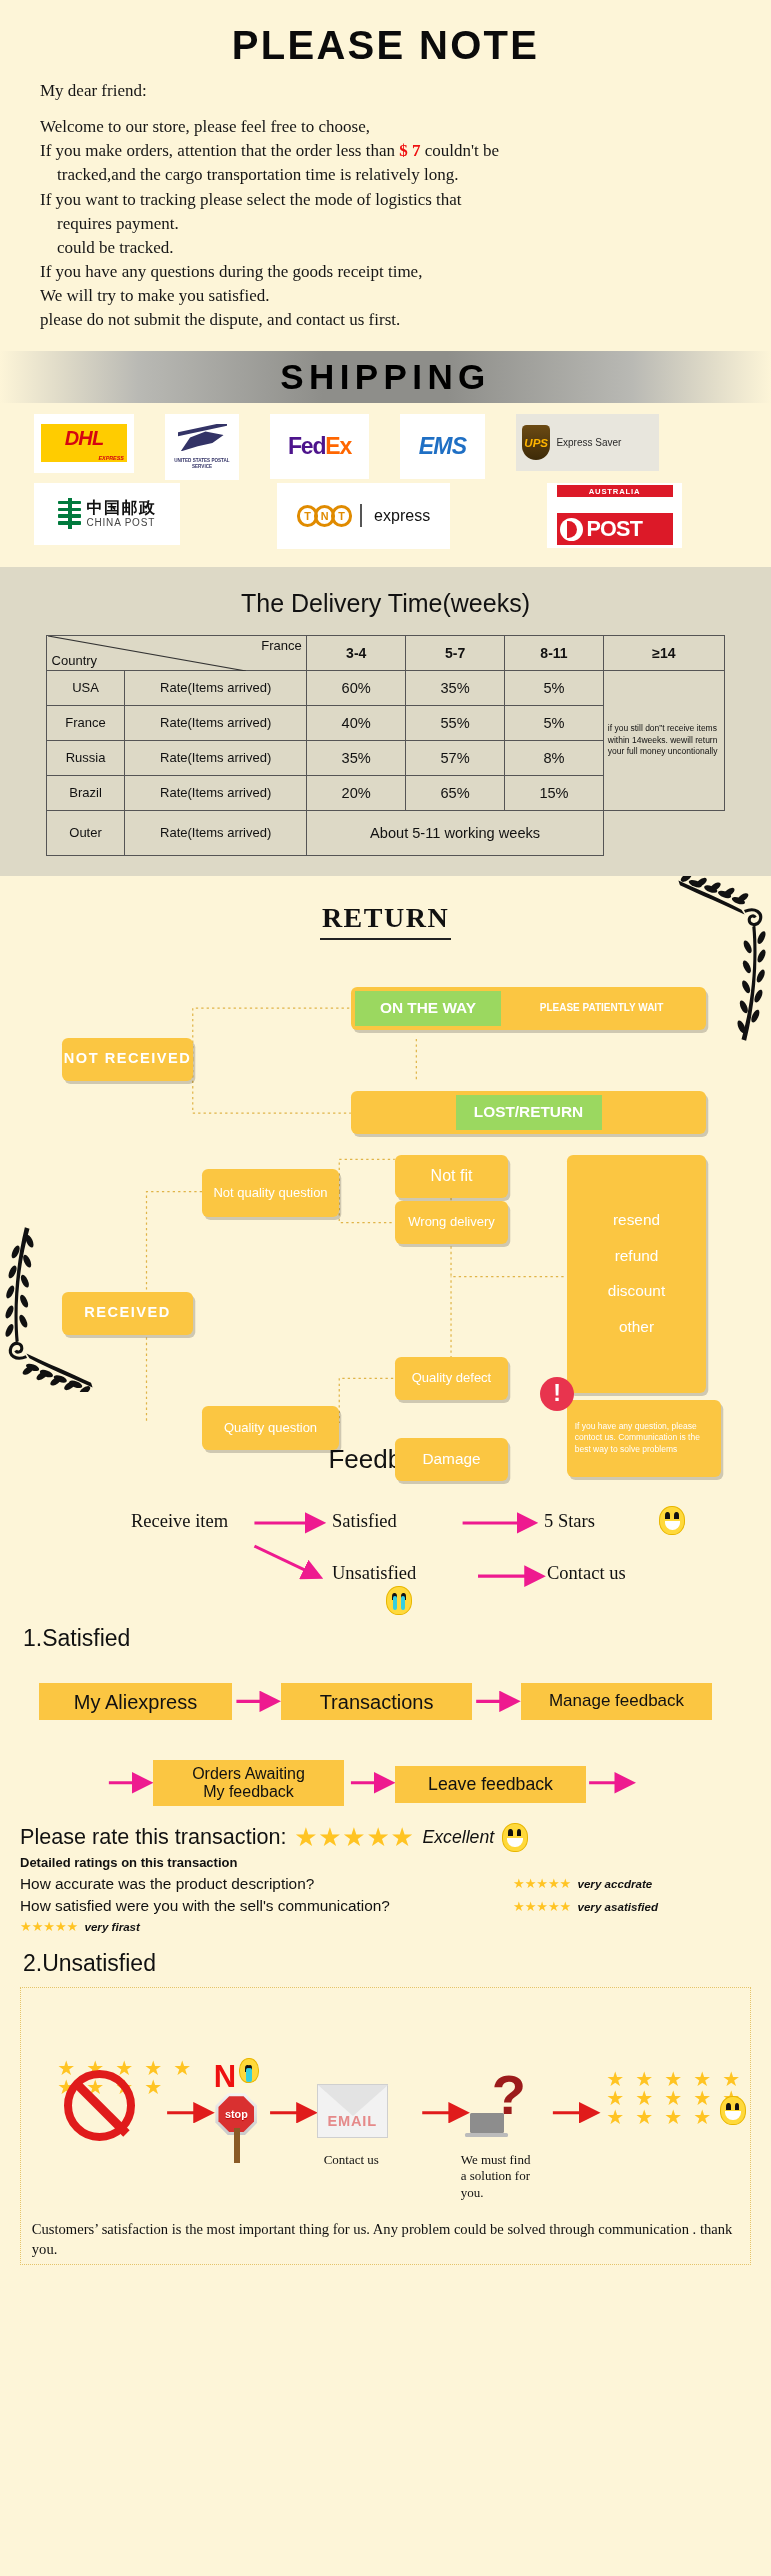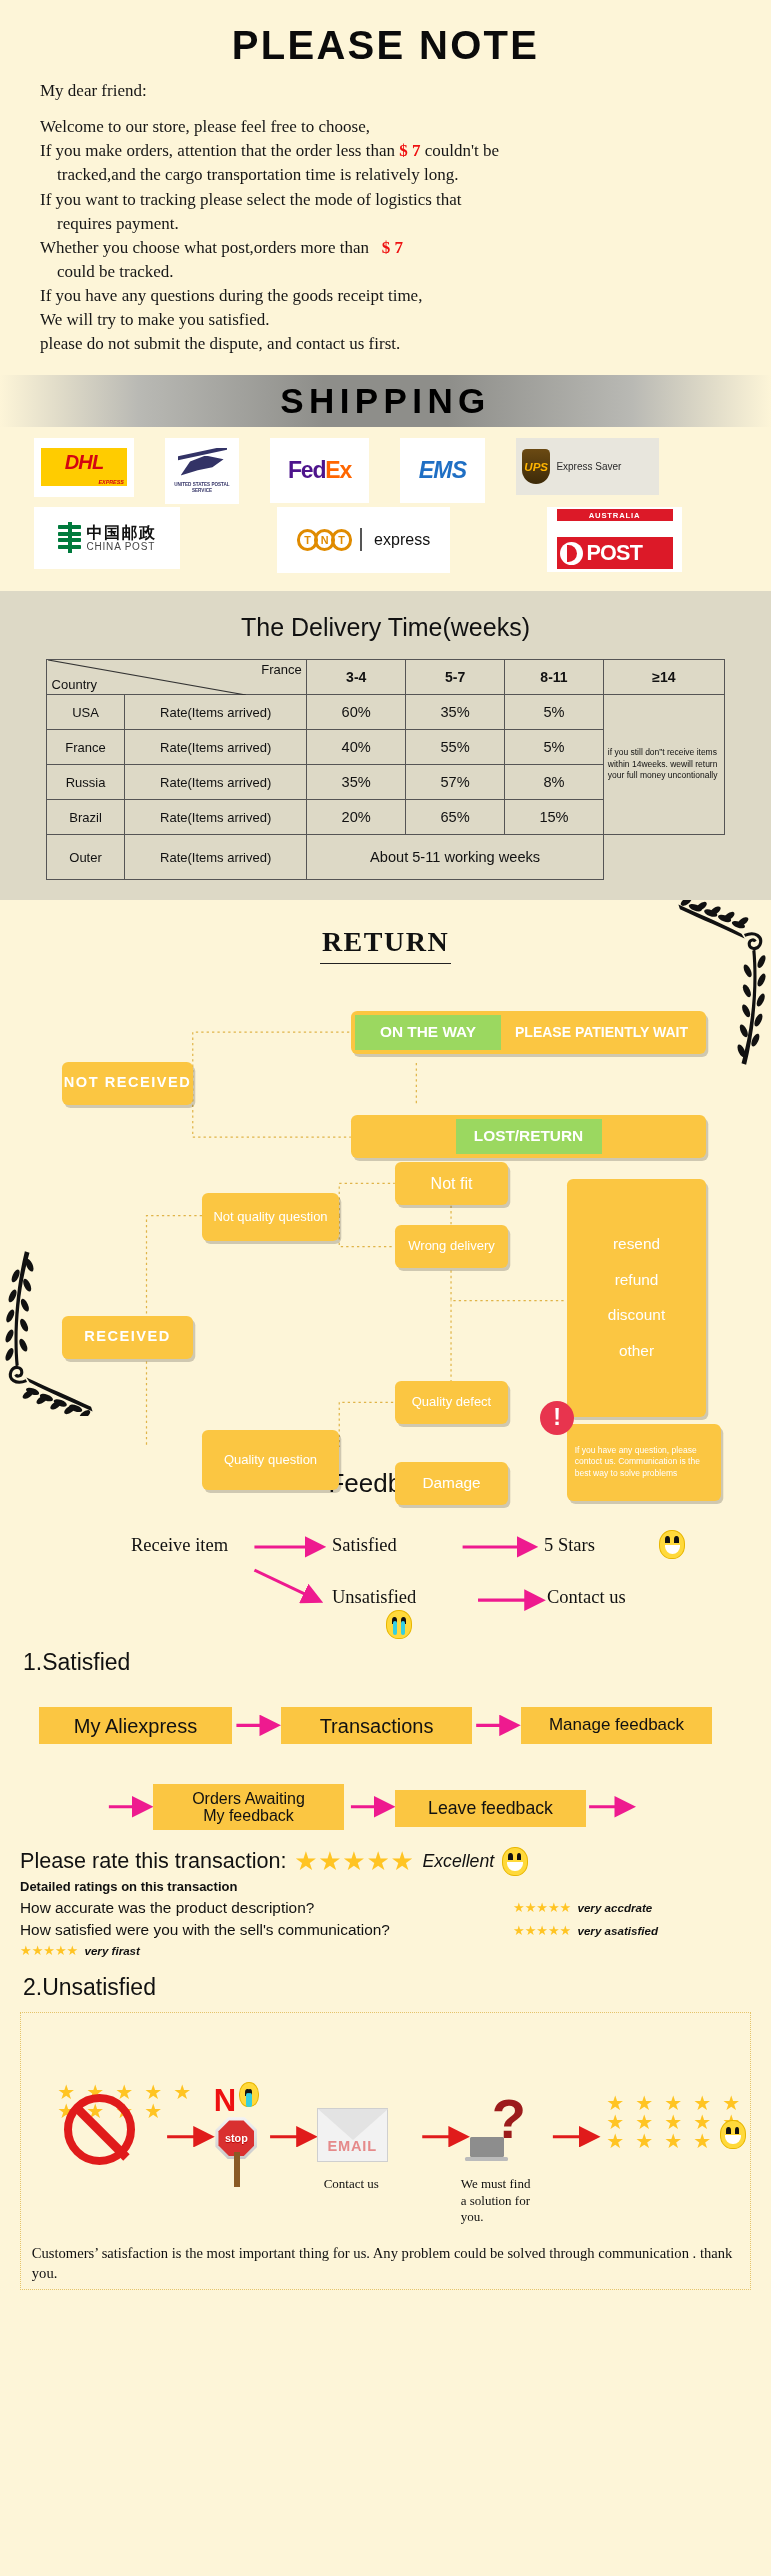--- a/index.html
+++ b/index.html
@@ -245,24 +245,20 @@
       <p class="greet">My dear friend:</p>
       <p>Welcome to our store, please feel free to choose,</p>
       <p>
         <span>If you make orders, attention that the order less than</span>
         <span class="price">$ 7</span>
         <span>couldn't be</span>
       </p>
       <p class="indent">tracked,and the cargo transportation time is relatively long.</p>
       <p>If you want to tracking please select the mode of logistics that</p>
       <p class="indent">requires payment.</p>
-      <p>
-        <span>Whether you choose what post,orders more than</span>
-        &nbsp;&nbsp;<span class="price">$ 7</span>
-      </p>
       <p class="indent">could be tracked.</p>
       <p>If you have any questions during the goods receipt time,</p>
       <p>We will try to make you satisfied.</p>
       <p>please do not submit the dispute, and contact us first.</p>
     </div>
   </section>
 
   <section>
     <div class="shipping-banner">
       <div class="txt">SHIPPING</div>
@@ -488,44 +484,44 @@
       </svg>
 
       <div class="chip" style="left:62px; top:93px; width:131px; height:43px; font-weight:bold; font-size:14.6px; letter-spacing:1.5px;">
         <span>NOT RECEIVED</span>
       </div>
 
       <div class="chip split" style="left:351px; top:42px; width:355px; height:43px;">
         <div class="half-g" style="width:146px; font-size:15.4px;">
           <span>ON THE WAY</span>
         </div>
-        <div class="half-y" style="font-size:14px; font-weight:bold;">
+        <div class="half-y" style="font-size:10px; font-weight:bold;">
           <span>PLEASE PATIENTLY WAIT</span>
         </div>
       </div>
 
       <div class="chip split" style="left:351px; top:146px; width:355px; height:43px;">
         <div class="half-g" style="width:146px; font-size:15.4px;">
           <span>LOST/RETURN</span>
         </div>
       </div>
 
       <div class="chip" style="left:62px; top:347px; width:131px; height:43px; font-weight:bold; font-size:14.6px; letter-spacing:1.5px;">
         <span>RECEIVED</span>
       </div>
 
       <div class="chip" style="left:202px; top:224px; width:137px; height:48px; font-size:13px;">
         <span>Not quality question</span>
       </div>
 
-      <div class="chip" style="left:202px; top:461px; width:137px; height:60px; font-size:13px;">
+      <div class="chip" style="left:202px; top:461px; width:137px; height:44px; font-size:13px;">
         <span>Quality question</span>
       </div>
 
-      <div class="chip" style="left:395px; top:193px; width:113px; height:43px; font-size:16px;">
+      <div class="chip" style="left:395px; top:210px; width:113px; height:43px; font-size:16px;">
         <span>Not fit</span>
       </div>
 
       <div class="chip" style="left:395px; top:256px; width:113px; height:43px; font-size:13px;">
         <span>Wrong delivery</span>
       </div>
 
       <div class="chip" style="left:395px; top:412px; width:113px; height:43px; font-size:13px;">
         <span>Quality defect</span>
       </div>

